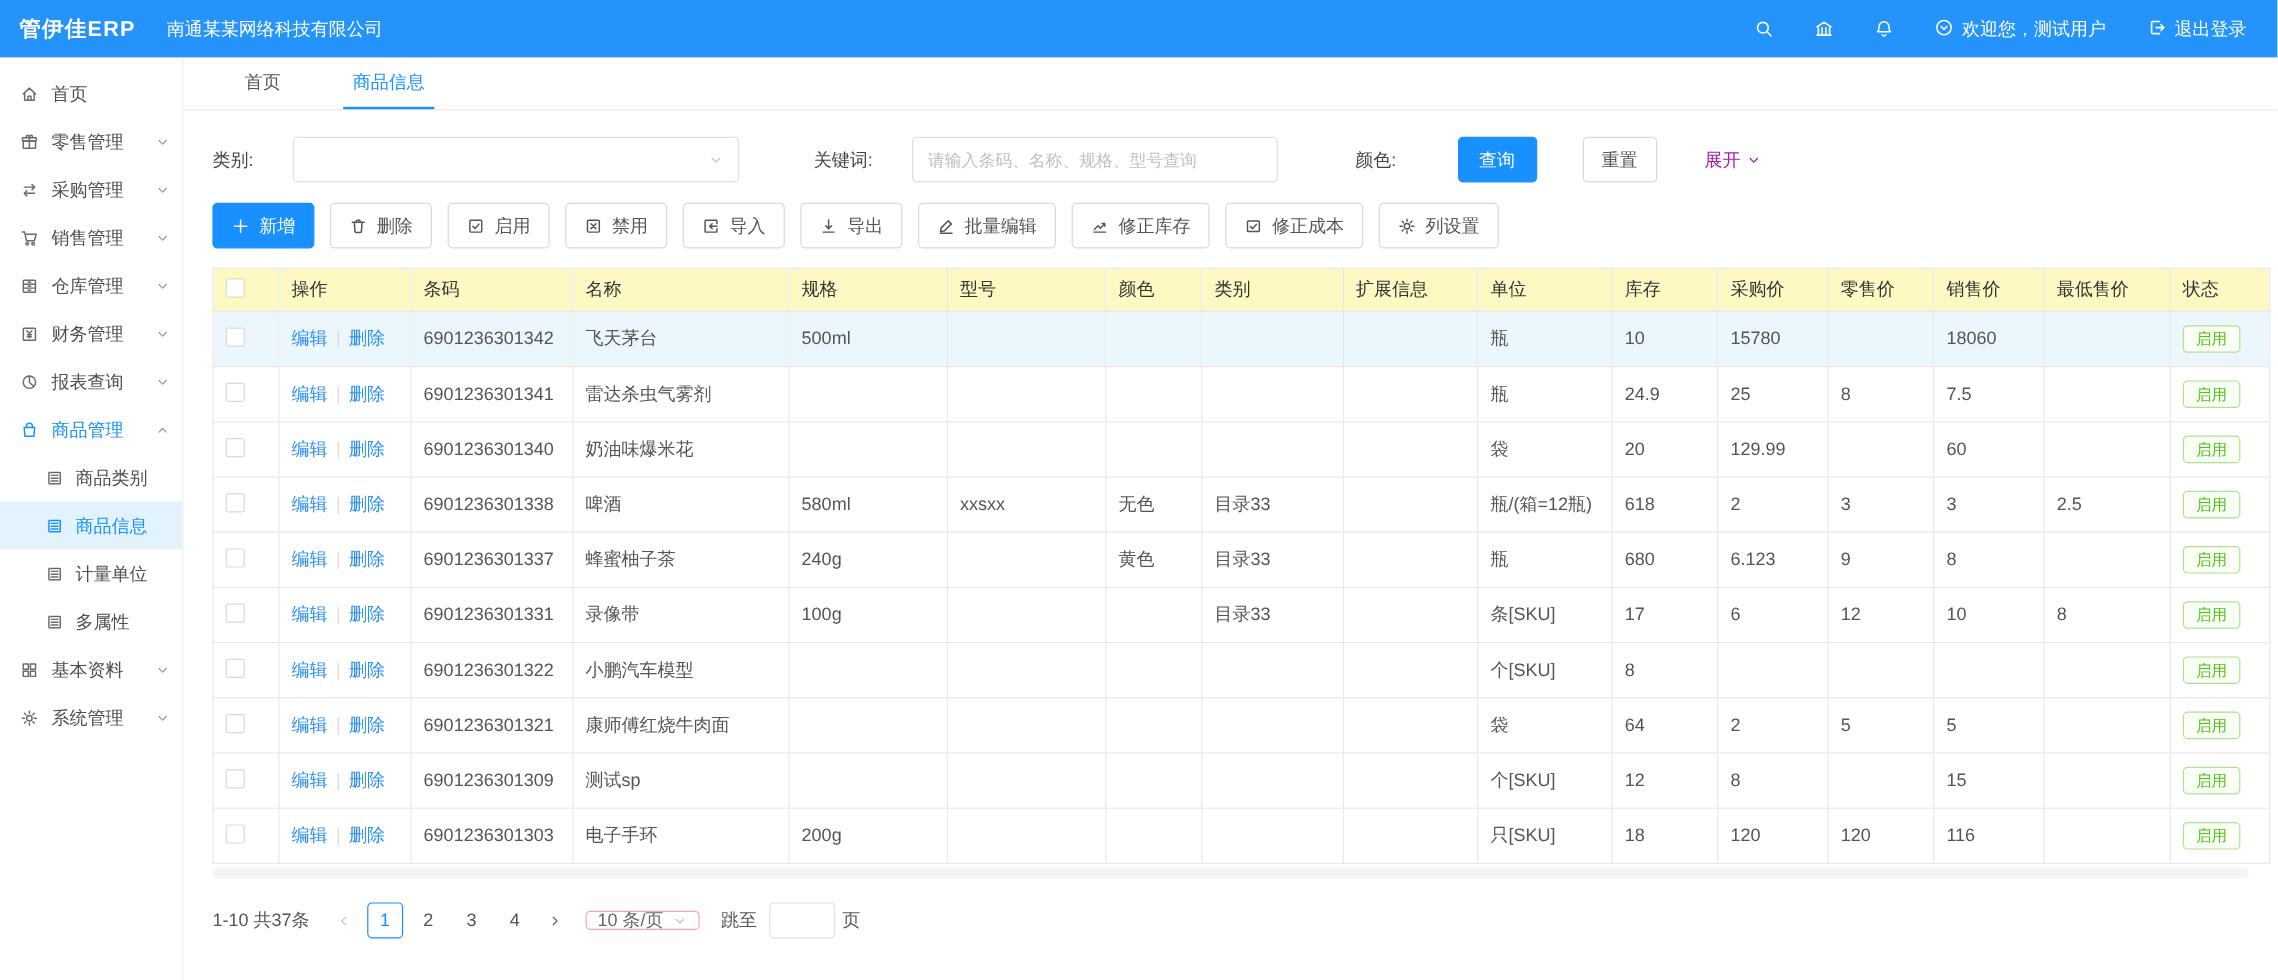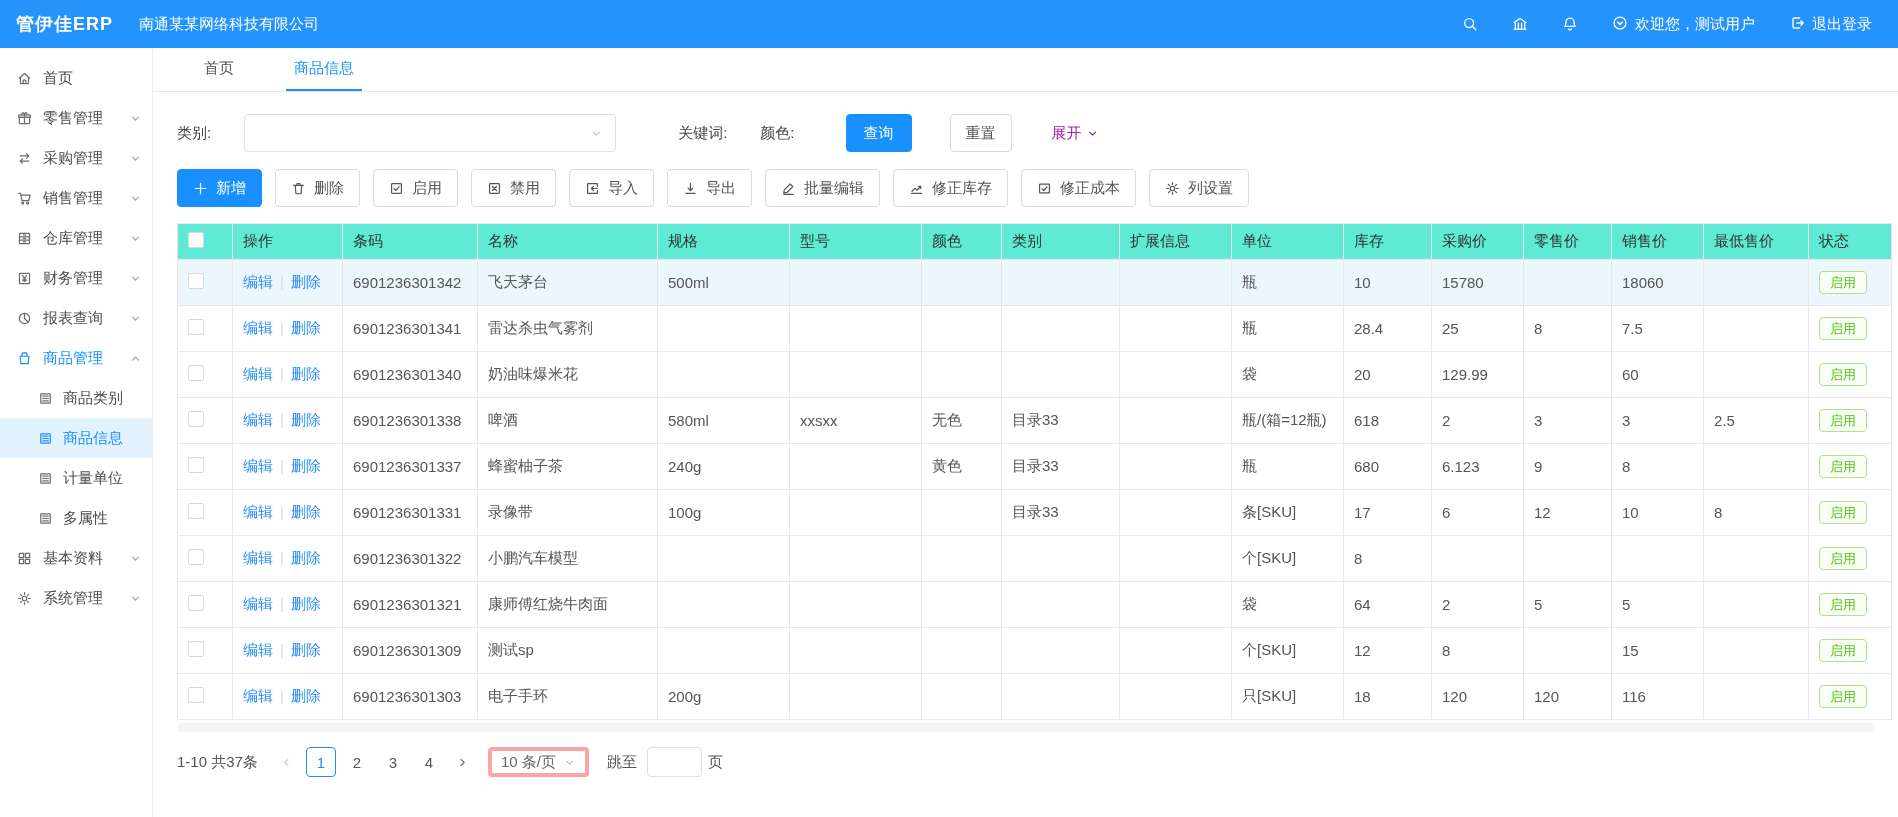--- a/index.html
+++ b/index.html
@@ -51,39 +51,39 @@
   .toolbar { display:flex; margin-top:17px; gap:13px; }
   .tb-btn { height:38px; border:1px solid #d9d9d9; background:#fff; border-radius:4px; color:#555;
     display:flex; align-items:center; gap:8px; padding:0 15px; font-size:15px; cursor:pointer; font-family:inherit; }
   .tb-btn.primary { background:#1890ff; border-color:#1890ff; color:#fff; }
   .tb-btn svg { display:block; }
   
   .table-wrap { margin-top:16px; }
   table { width:100%; border-collapse:collapse; table-layout:fixed; color:#555; font-size:15px; }
   th,td { border:1px solid #e8e8e8; padding:0 10px; text-align:left; font-weight:normal;
     overflow:hidden; white-space:nowrap; text-overflow:ellipsis; }
-  thead th { height:36px; background:#5eead4; color:#333; }
+  thead th { height:36px; background:#fef9c3; color:#333; }
   tbody td { height:46px; }
   tr.hl td { background:#ecf6fd; }
   .cb { width:16px; height:16px; border:1px solid #d9d9d9; border-radius:2px; background:#fff; display:inline-block; cursor:pointer; }
   .lnk { color:#2a8ff7; cursor:pointer; }
   .sep { color:#dcdcdc; margin:0 7px; }
   .badge { display:inline-block; border:1px solid #b0e094; color:#52c41a; background:#f9fff5;
     border-radius:4px; padding:4px 10px; font-size:13px; line-height:1; }
   .hscroll { height:9px; background:#f5f5f5; border-radius:5px; margin-top:3px; }
   
   .pager { display:flex; align-items:center; gap:6px; margin-top:15px; padding-bottom:12px; color:#555; }
   .pager .total { margin-right:10px; }
   .page-num { min-width:30px; height:30px; display:flex; align-items:center; justify-content:center;
     border-radius:4px; cursor:pointer; padding:0 4px; }
   .page-num.active { border:1px solid #1890ff; color:#1890ff; }
   .arrow { width:26px; height:30px; display:flex; align-items:center; justify-content:center; cursor:pointer; color:#666; }
   .arrow.disabled { color:#c8c8c8; }
-  .page-size { height:30px; border:4px solid #fca5a5; border-radius:4px; display:flex; align-items:center;
-    gap:7px; padding:0 9px; color:#666; margin:0 6px; cursor:pointer; }
+  .page-size { height:16px; border:1px solid #fca5a5; border-radius:4px; display:flex; align-items:center;
+    gap:7px; padding:0 9px; color:#666; margin:12px 6px; cursor:pointer; }
   .page-size .cd { color:#b9bec7; display:flex; }
   .jump-label { margin:0 4px 0 6px; }
   .jump-input { width:55px; height:30px; border:1px solid #dcdfe6; border-radius:4px; outline:none; font-family:inherit; padding:0 6px; }
 </style>
 </head>
 <body>
 
 <div class="header">
   <div class="logo">管伊佳ERP</div>
   <div class="company">南通某某网络科技有限公司</div>
@@ -310,20 +310,21 @@
       <div class="filter-row">
         <span class="flabel">类别:</span>
         <span class="select-box">
           <span style="display:flex">
               <svg viewBox="0 0 14 14" width="13" height="13" fill="none" stroke="currentColor" stroke-width="1.15" stroke-linecap="round" stroke-linejoin="round">
                 <path d="m3.8 5.5 3.2 3.2 3.2-3.2"></path>
               </svg>
             </span>
         </span>
         <span class="flabel">关键词:</span>
+        <input class="text-input keyword" placeholder="请输入条码、名称、规格、型号查询" style="">
         <span class="flabel">颜色:</span>
         <button class="btn btn-primary">查询</button>
         <button class="btn btn-plain">重置</button>
         <span class="expand-link">
           <span>展开</span>
           <span style="display:flex">
               <svg viewBox="0 0 14 14" width="13" height="13" fill="none" stroke="currentColor" stroke-width="1.15" stroke-linecap="round" stroke-linejoin="round">
                 <path d="m3.8 5.5 3.2 3.2 3.2-3.2"></path>
               </svg>
             </span>
@@ -480,21 +481,21 @@
                 <td><span class="cb"></span></td>
                 <td><span class="lnk">编辑</span><span class="sep">|</span><span class="lnk">删除</span></td>
                 <td>6901236301341</td>
                 <td>雷达杀虫气雾剂</td>
                 <td></td>
                 <td></td>
                 <td></td>
                 <td></td>
                 <td></td>
                 <td>瓶</td>
-                <td>28.4</td>
+                <td>24.9</td>
                 <td>25</td>
                 <td>8</td>
                 <td>7.5</td>
                 <td></td>
                 <td><span class="badge">启用</span></td>
               </tr>
               <tr>
                 <td><span class="cb"></span></td>
                 <td><span class="lnk">编辑</span><span class="sep">|</span><span class="lnk">删除</span></td>
                 <td>6901236301340</td>

